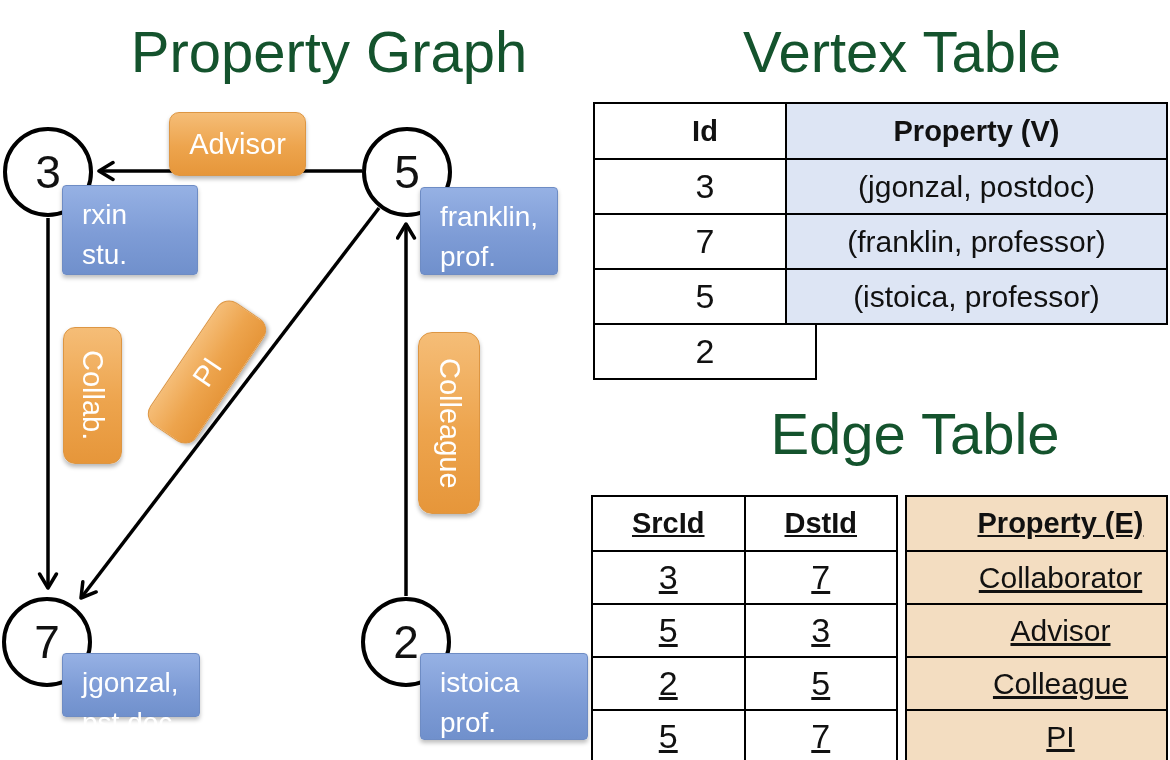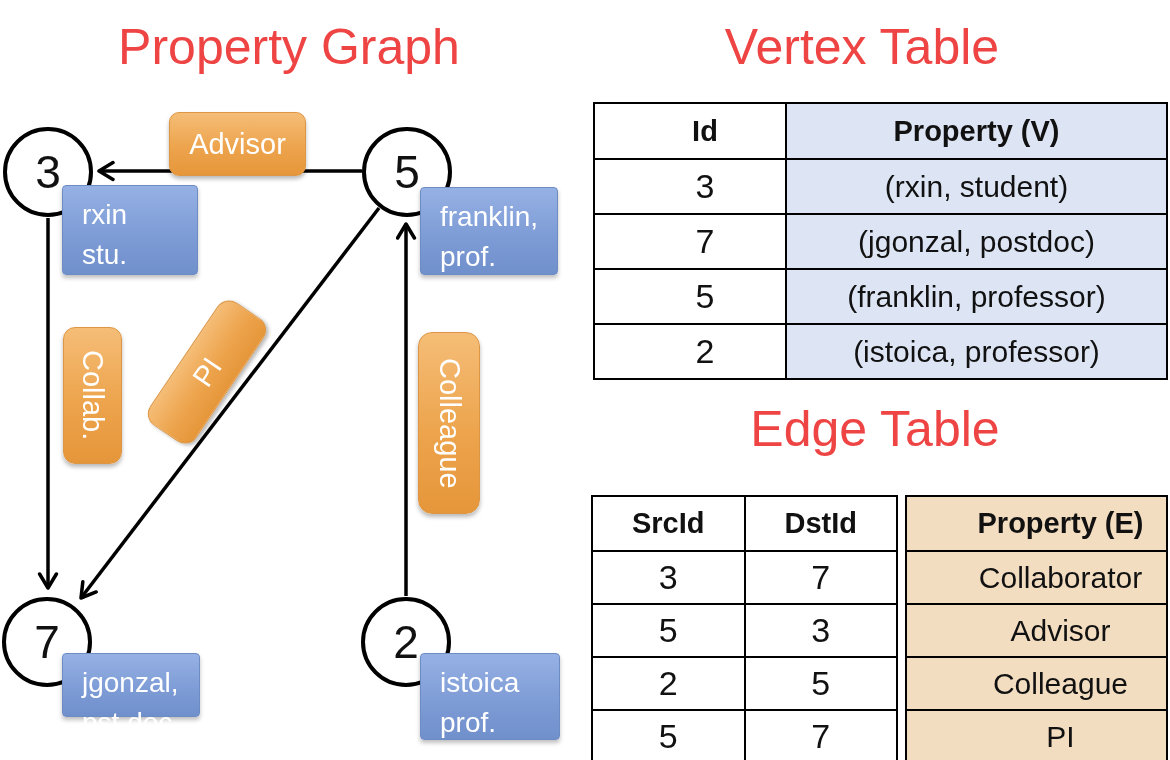--- a/index.html
+++ b/index.html
@@ -2,21 +2,21 @@
 <html style="--accent-orange: #eda44d; --orange-gradient-top: #f5bd77; --orange-gradient-bottom: #e6963a; --accent-blue: #7e9cd6; --blue-gradient-top: #96b1e4; --blue-gradient-bottom: #7090cc; --vertex-property-bg: #dde5f4; --edge-property-bg: #f3ddc1; --line-color: #000000;"><head>
 <meta charset="utf-8">
 <style>
   html,body{margin:0;padding:0;background:#ffffff;}
   .stage{
     position:relative;width:1170px;height:760px;background:#ffffff;overflow:hidden;
     font-family:"Liberation Sans", sans-serif;color:#1a1a1a;
   }
   .big-title{
     position:absolute;transform:translateX(-50%);
-    font-size:50px;font-weight:400;letter-spacing:0px;color:#ef4444;white-space:nowrap;
+    font-size:58px;font-weight:400;letter-spacing:0px;color:#14532d;white-space:nowrap;margin-left:40px;
   }
   #pg-title{left:289px;top:18px;}
   #vt-title{left:862px;top:18px;}
   #et-title{left:875px;top:400px;}
 
   
   #edges{position:absolute;left:0;top:0;width:560px;height:760px;z-index:1;}
   .node{
     position:absolute;width:90px;height:90px;border:4px solid #000;border-radius:50%;
     background:#fff;z-index:2;display:flex;align-items:center;justify-content:center;
@@ -41,39 +41,39 @@
 
   .vprop{
     position:absolute;z-index:4;box-sizing:border-box;
     background:linear-gradient(180deg,var(--blue-gradient-top,#96b1e4) 0%,var(--accent-blue,#7e9cd6) 55%,var(--blue-gradient-bottom,#7090cc) 100%);
     border:1px solid #6e8cc4;border-radius:4px;box-shadow:0 3px 4px rgba(0,0,0,0.25);
     color:#fff;font-size:28px;line-height:1.42;padding:9px 8px 0 19px;
   }
   #prop-rxin{left:62px;top:185px;width:136px;height:90px;}
   #prop-franklin{left:420px;top:187px;width:138px;height:88px;}
   #prop-jgonzal{left:62px;top:653px;width:138px;height:64px;}
-  #prop-istoica{left:420px;top:653px;width:140px;height:87px;}
+  #prop-istoica{left:420px;top:653px;width:168px;height:87px;}
 
   
   table{position:absolute;border-collapse:collapse;table-layout:fixed;}
   td{border:2.5px solid #000;text-align:center;vertical-align:middle;padding:0;color:#111;}
   .hdr{font-weight:700;font-size:29px;}
   .idcell{font-size:34px;}
   .pcell{font-size:30px;}
   .vbg{background:var(--vertex-property-bg,#dde5f4);}
   .ebg{background:var(--edge-property-bg,#f3ddc1);padding-left:48px;}
 
   #vt-id{left:593px;top:102px;width:224px;}
   #vt-prop{left:785px;top:102px;width:383px;}
   #vt-id td,#vt-prop td{height:53px;}
   #vt-id td.hd,#vt-prop td.hd{height:54px;}
 
   #et-ids{left:591px;top:495px;width:307px;}
   #et-prop{left:905px;top:495px;width:263px;}
-  #et-ids td,#et-prop td{height:51px;}
+  #et-ids td,#et-prop td{height:51px;text-decoration:underline;}
   #et-ids td.hd,#et-prop td.hd{height:53px;}
 </style>
 </head>
 <body>
 
 <div class="stage">
 
   <div class="big-title" id="pg-title">Property Graph</div>
   <div class="big-title" id="vt-title">Vertex Table</div>
   <div class="big-title" id="et-title">Edge Table</div>
@@ -152,23 +152,20 @@
         </tr>
   </tbody>
     </table>
 
   <table id="vt-prop">
     <tbody>
         <tr>
           <td class="hdr hd vbg">Property (V)</td>
         </tr>
     <tr>
-          <td class="pcell vbg">(rxin, student)</td>
-        </tr>
-    <tr>
           <td class="pcell vbg">(jgonzal, postdoc)</td>
         </tr>
     <tr>
           <td class="pcell vbg">(franklin, professor)</td>
         </tr>
     <tr>
           <td class="pcell vbg">(istoica, professor)</td>
         </tr>
   </tbody>
     </table>

